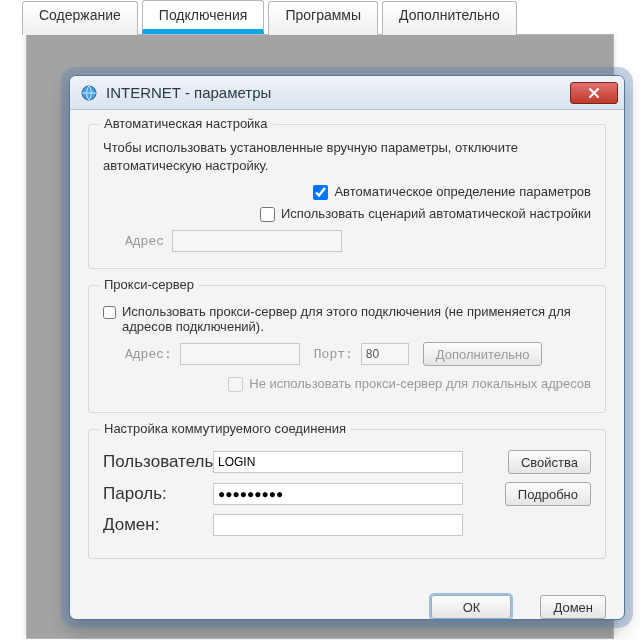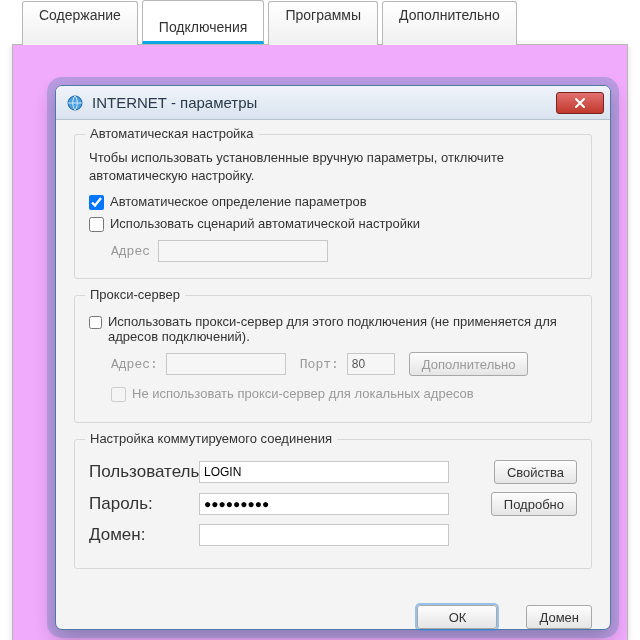--- a/index.html
+++ b/index.html
@@ -28,29 +28,29 @@
     padding: 5px 16px 6px;
     font-size: 14px;
     color: #333;
     margin-right: 4px;
     position: relative;
     top: 1px;
     cursor: pointer;
   }
   .tab.active {
     background: #fff;
-    border-bottom: 3px solid #0ea5e9;
+    border-bottom: 5px solid #0ea5e9;
     top: 0;
-    padding-top: 18px;
+    padding-top: 6px;
   }
   .tab-panel {
     border: 1px solid #b7b7b7;
-    margin: 0 12px;
+    margin: 0 26px;
     height: 605px;
-    background: #f0abfc;
+    background: #a3a3a3;
     position: relative;
     box-shadow: 4px 0 4px -2px rgba(0,0,0,0.08), -4px 0 4px -2px rgba(0,0,0,0.08);
   }
   
   .dialog {
     position: absolute;
     left: 42px;
     top: 40px;
     width: 556px;
     background: #f4f4f4;
@@ -114,20 +114,21 @@
     color: #333;
     line-height: 1.35;
     margin: 2px 0 10px;
   }
   .chk-row {
     display: flex;
     align-items: flex-start;
     margin: 6px 0;
     font-size: 13px;
     color: #333;
+    justify-content: flex-end;
   }
   .chk-row.disabled { color: #9a9a9a; }
   .chk-row input[type=checkbox] {
     width: 15px; height: 15px;
     margin: 1px 6px 0 0;
     cursor: pointer;
   }
   .chk-row.disabled input[type=checkbox] { cursor: default; }
   .field-line {
     display: flex;

